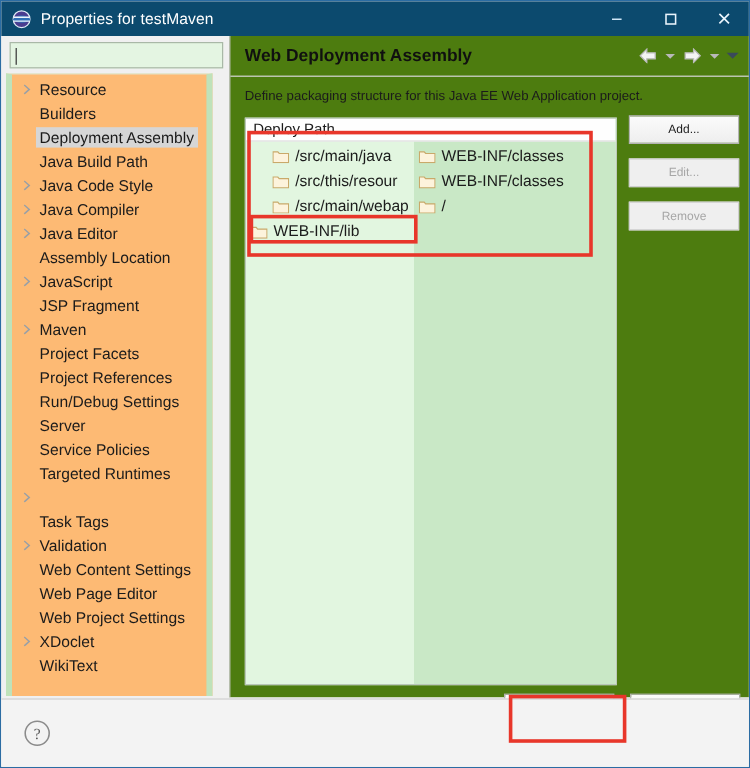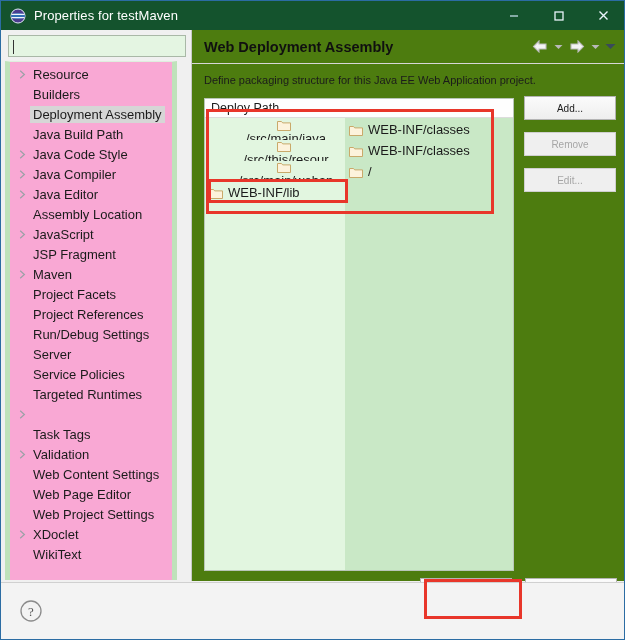--- a/index.html
+++ b/index.html
@@ -19,21 +19,21 @@
     background: #f0f0f0;
     border: 1px solid #2b6ca3;
     box-sizing: border-box;
   }
 
   
   .titlebar {
     position: absolute;
     left: 0; top: 0;
     width: 625px; height: 29px;
-    background: #14532d;
+    background: #0c4a6e;
     display: flex;
     align-items: center;
     box-sizing: border-box;
   }
   .title-icon {
     width: 16px; height: 16px;
     margin-left: 9px;
     margin-right: 8px;
     flex: 0 0 auto;
     position: relative;
@@ -90,21 +90,21 @@
     position: absolute;
     left: 4px; top: 4px;
     width: 1px; height: 14px;
     background: #333;
   }
   .treewrap {
     position: absolute;
     left: 0px; top: 28px;
     width: 172px;
     height: 519px;
-    background: #f9a8d4;
+    background: #fdba74;
     border-left: 5px solid #bfe2ba;
     border-right: 5px solid #bfe2ba;
     border-top: 1px solid #dfeede;
     box-sizing: border-box;
     overflow: hidden;
   }
   .tree {
     padding-top: 2px;
   }
   .tree-item {
@@ -241,21 +241,21 @@
   .cell {
     display: flex;
     align-items: center;
     height: 21px;
     font-size: 13px;
     color: #1b1b1b;
     box-sizing: border-box;
     overflow: hidden;
     white-space: nowrap;
   }
-  .cell.src { width: 140px; padding-left: 22px; flex-direction: column; }
+  .cell.src { width: 140px; padding-left: 22px; }
   .cell.dep { width: 168px; padding-left: 4px; }
   .cell .ico { flex: 0 0 auto; margin-right: 5px; display: flex; }
 
   
   .btncol {
     position: absolute;
     left: 332px; top: 66px;
     width: 92px;
   }
   .sidebtn {
@@ -610,22 +610,22 @@
                   </svg>
                 </span>
                 <span>WEB-INF/lib</span>
               </div>
             </div>
           </div>
       </div>
 
       <div class="btncol" id="sidebtn-container">
           <div class="sidebtn">Add...</div>
+          <div class="sidebtn disabled">Edit...</div>
           <div class="sidebtn disabled">Remove</div>
-          <div class="sidebtn disabled">Edit...</div>
         </div>
 
       <div class="bottombtns" id="pagebtn-container">
           <div class="botbtn">Revert</div>
           <div class="botbtn">Apply</div>
         </div>
     </div>
 
     <div class="footer">
       <div class="help-icon">

